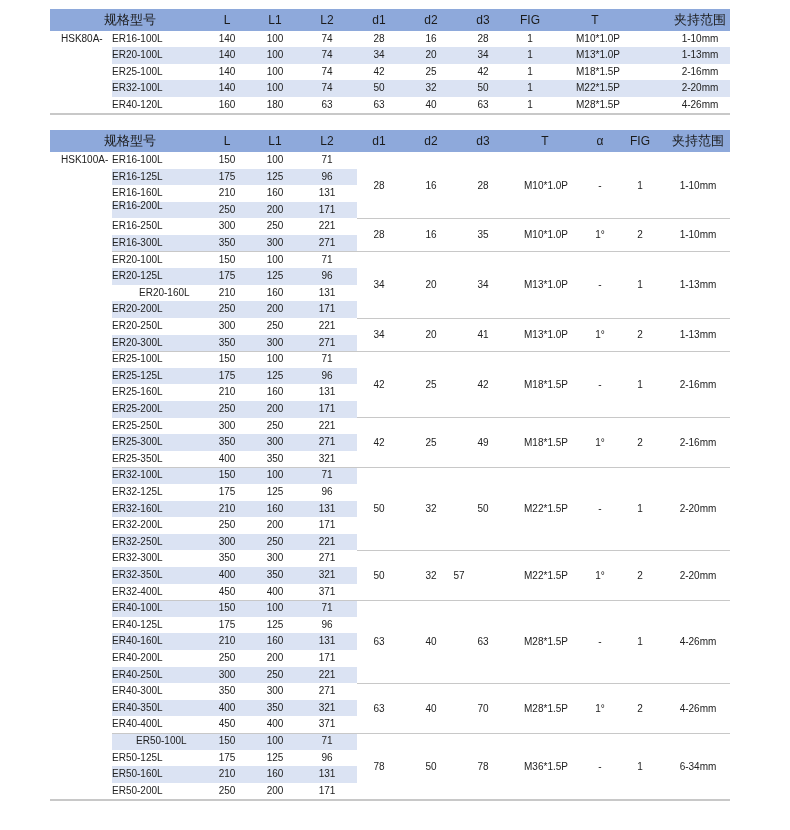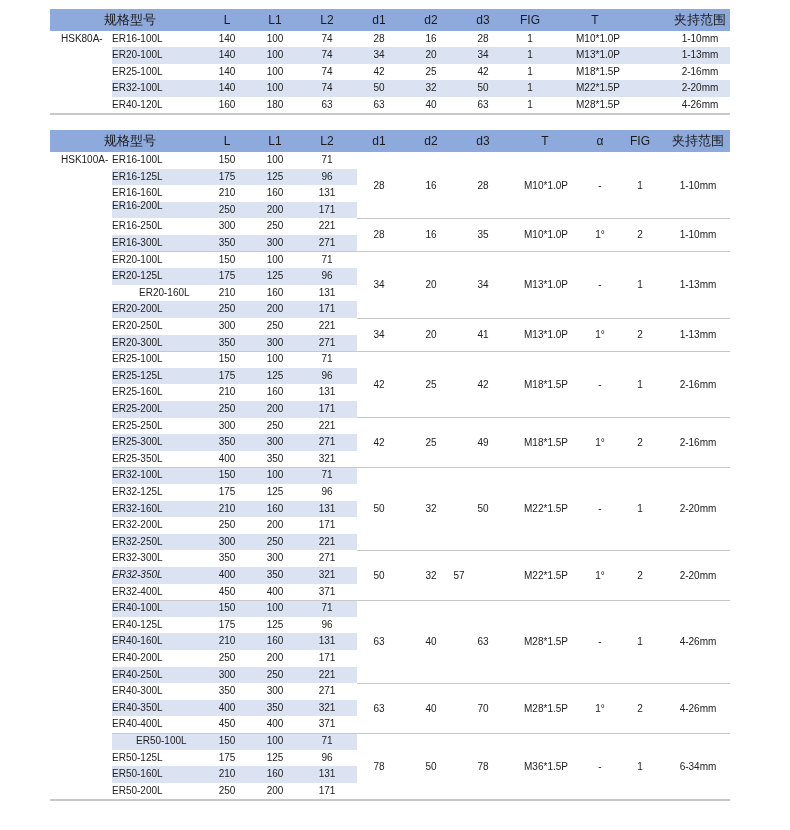--- a/index.html
+++ b/index.html
@@ -212,21 +212,21 @@
       <div class="band" style="top: 403.8px;"></div>
       <div class="cell left" style="left: 62px; top: 403.8px; width: 80px;">ER32-250L</div>
       <div class="cell" style="left: 162px; top: 403.8px; width: 30px;">300</div>
       <div class="cell" style="left: 210px; top: 403.8px; width: 30px;">250</div>
       <div class="cell" style="left: 262px; top: 403.8px; width: 30px;">221</div>
       <div class="cell left" style="left: 62px; top: 420.4px; width: 80px;">ER32-300L</div>
       <div class="cell" style="left: 162px; top: 420.4px; width: 30px;">350</div>
       <div class="cell" style="left: 210px; top: 420.4px; width: 30px;">300</div>
       <div class="cell" style="left: 262px; top: 420.4px; width: 30px;">271</div>
       <div class="band" style="top: 437px;"></div>
-      <div class="cell left" style="left: 62px; top: 437px; width: 80px; font-style: italic;">ER32-350L</div>
+      <div class="cell left" style="left: 62px; top: 437px; width: 80px;">ER32-350L</div>
       <div class="cell" style="left: 162px; top: 437px; width: 30px;">400</div>
       <div class="cell" style="left: 210px; top: 437px; width: 30px;">350</div>
       <div class="cell" style="left: 262px; top: 437px; width: 30px;">321</div>
       <div class="cell left" style="left: 62px; top: 453.6px; width: 80px;">ER32-400L</div>
       <div class="cell" style="left: 162px; top: 453.6px; width: 30px;">450</div>
       <div class="cell" style="left: 210px; top: 453.6px; width: 30px;">400</div>
       <div class="cell" style="left: 262px; top: 453.6px; width: 30px;">371</div>
       <div class="band" style="top: 470.2px;"></div>
       <div class="cell left" style="left: 62px; top: 470.2px; width: 80px;">ER40-100L</div>
       <div class="cell" style="left: 162px; top: 470.2px; width: 30px;">150</div>

